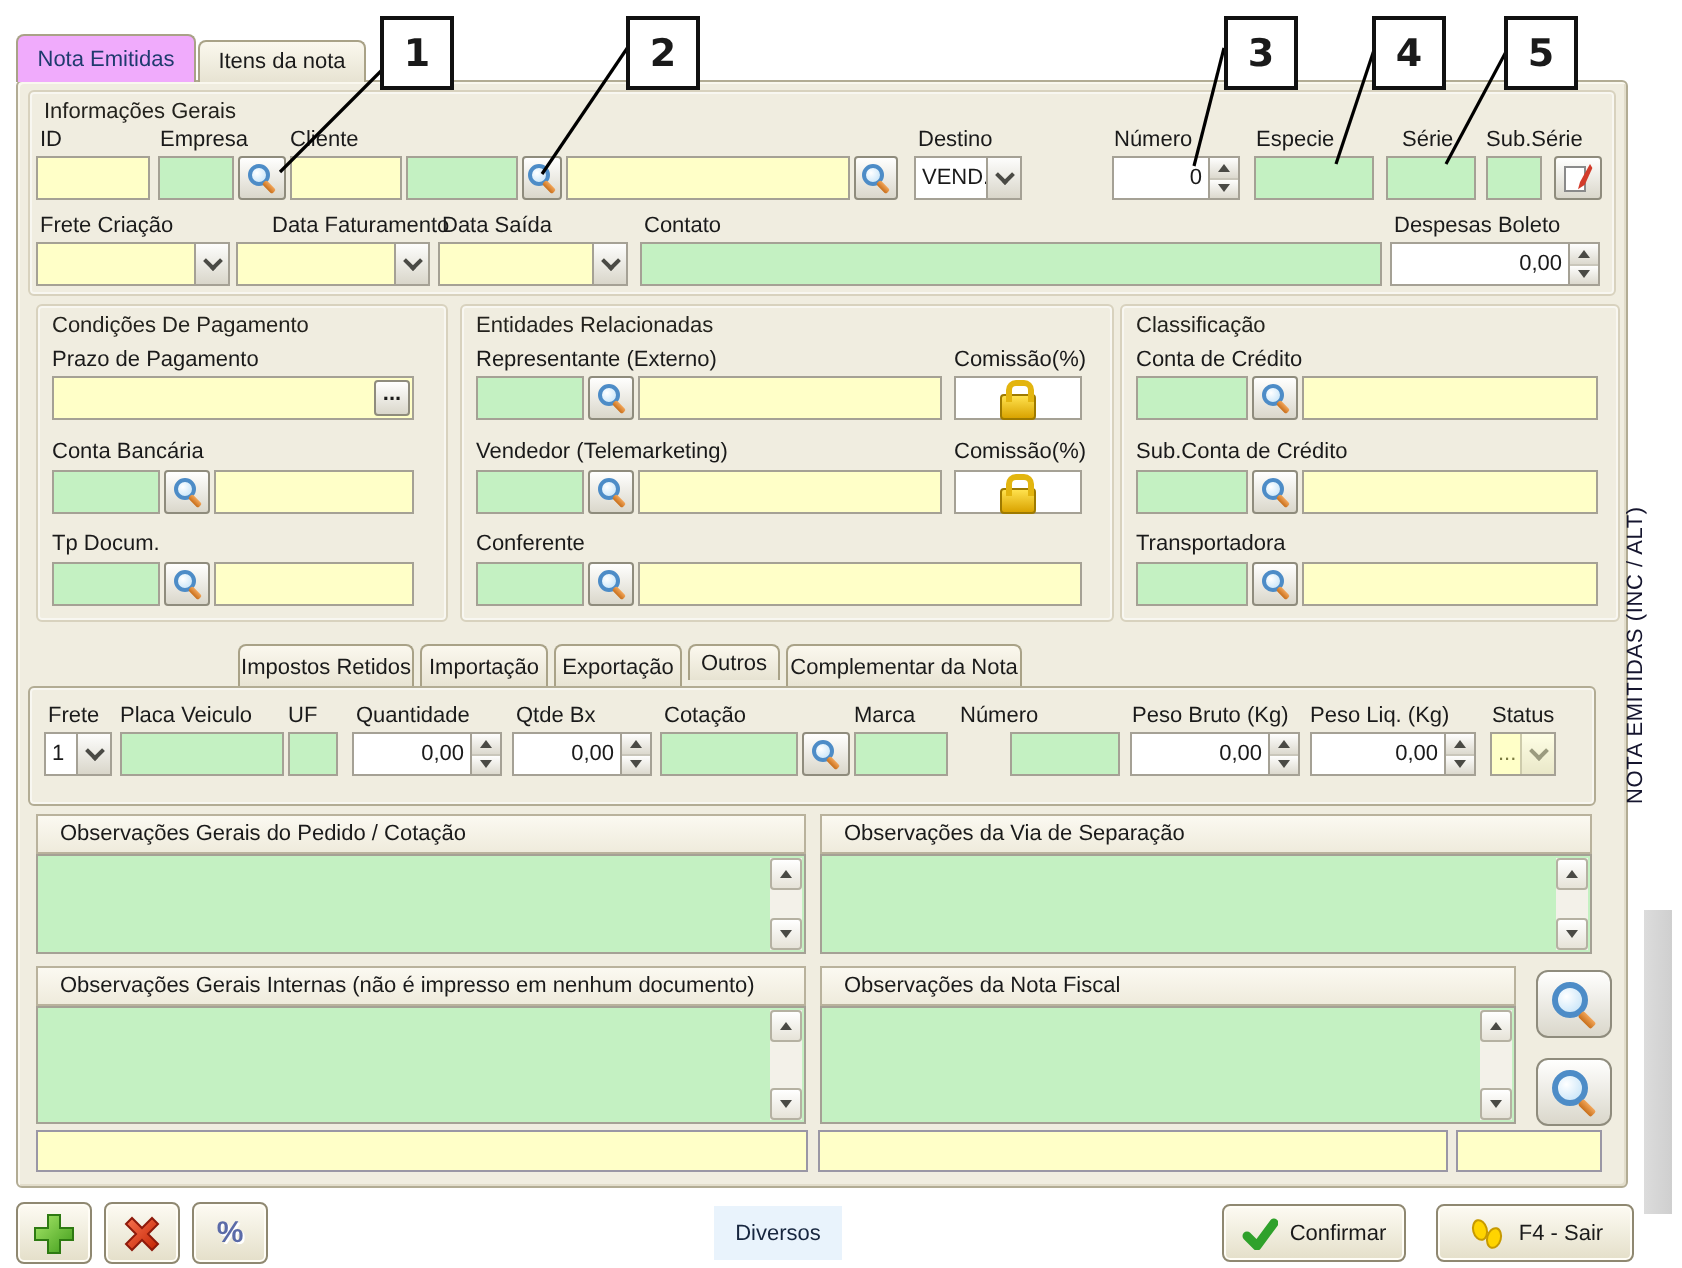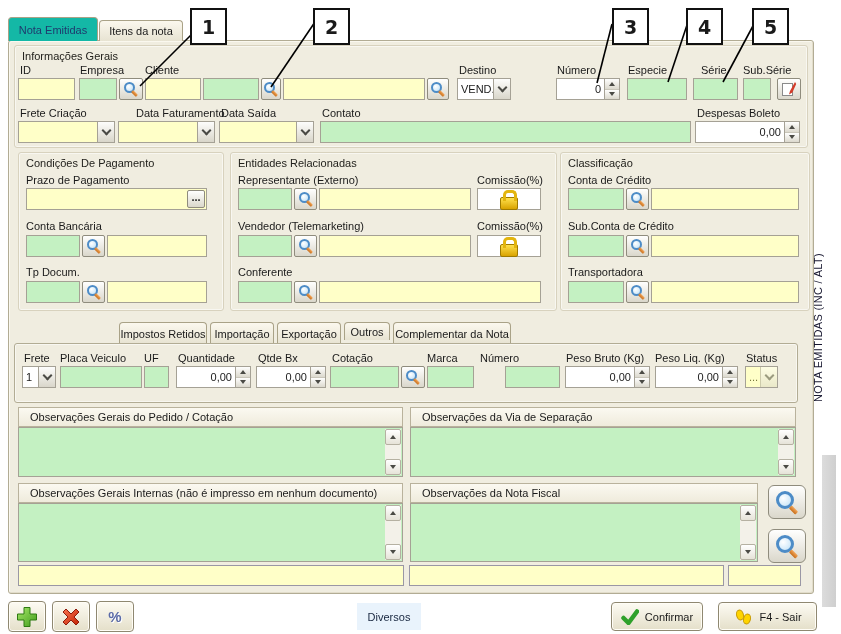--- a/index.html
+++ b/index.html
@@ -11,21 +11,21 @@
   .white{background:#ffffff;}
   .panel{position:absolute;left:8px;top:40px;width:804px;height:552px;background:#F0EDE0;
     border:1px solid #B2AC94;border-radius:3px;box-shadow:inset 1px 1px 0 #FAF8EF, inset -1px -1px 0 #E2DDCB;}
   .grp{position:absolute;border:1px solid #D8D2BE;border-radius:3px;box-shadow:inset 0 0 0 1px rgba(255,255,255,.55);}
   .grp-title{position:absolute;white-space:nowrap;color:#23221D;}
   .btn{position:absolute;box-sizing:border-box;border:1px solid #8F8C7D;border-radius:2px;
     background:linear-gradient(#FFFFFE,#DAD7CB);display:flex;align-items:center;justify-content:center;cursor:pointer;}
   .tab{position:absolute;box-sizing:border-box;border:1px solid #A9A287;border-bottom:none;border-radius:4px 4px 0 0;
     background:linear-gradient(#FBF8EE,#E7E3D2);display:flex;align-items:center;justify-content:center;
     white-space:nowrap;padding:0 6px;cursor:pointer;}
-  .tab.active{background:#14b8a6;z-index:3;color:#1F3A6E;}
+  .tab.active{background:#f0abfc;z-index:3;color:#1F3A6E;}
   .combo{display:flex;padding:0;}
   .combo-val{flex:1;padding:4px 2px 0 3px;overflow:hidden;white-space:nowrap;}
   .cbtn{width:16px;border-left:1px solid #A5A195;background:linear-gradient(#FDFDFC,#D9D6CA);
     display:flex;align-items:center;justify-content:center;}
   .chev{width:5px;height:5px;border-right:2px solid #4A4A45;border-bottom:2px solid #4A4A45;
     transform:rotate(45deg);margin-top:-3px;}
   .spinfld{display:flex;padding:0;}
   .spin-val{flex:1;text-align:right;padding:4px 3px 0 0;white-space:nowrap;}
   .sbtns{width:14px;border-left:1px solid #A5A195;display:flex;flex-direction:column;}
   .sbtns>div{flex:1;background:linear-gradient(#FEFEFD,#DCD9CE);display:flex;align-items:center;justify-content:center;}

